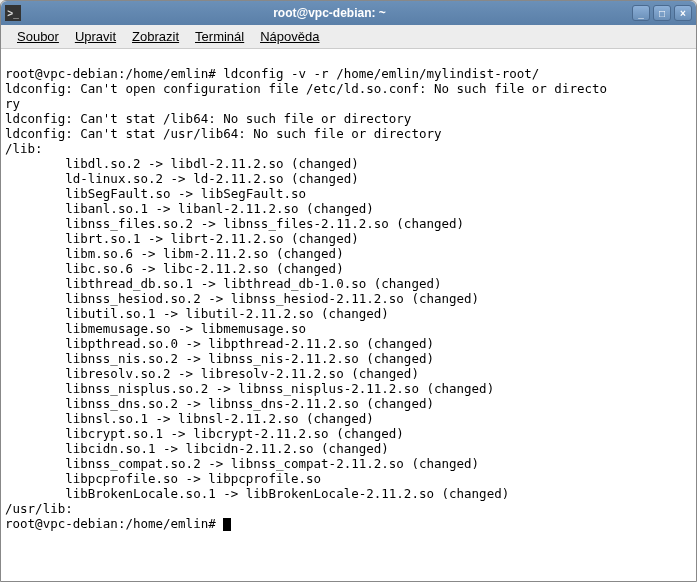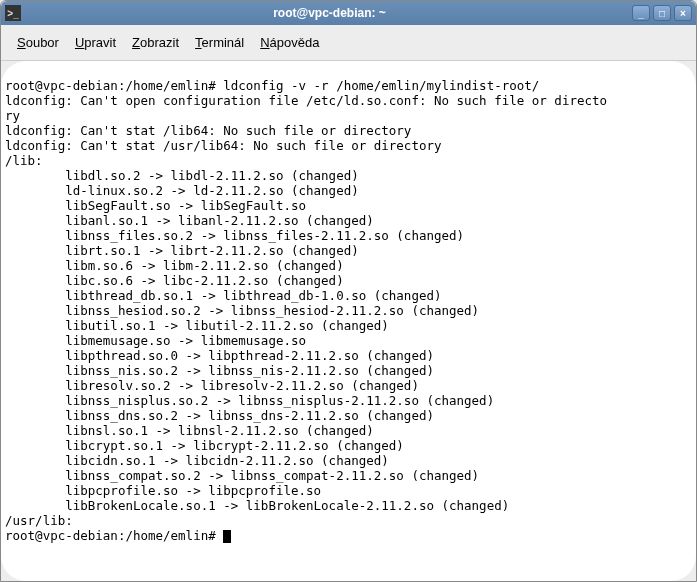--- a/index.html
+++ b/index.html
@@ -57,46 +57,46 @@
       border-radius: 3px;
       display: flex;
       align-items: center;
       justify-content: center;
       cursor: pointer;
       color: #fff;
       font-size: 10px;
       font-weight: bold;
     }
     .menubar {
-      height: 36px;
+      height: 24px;
       background: #ededed;
       border-bottom: 1px solid #ccc;
       display: flex;
       align-items: center;
       padding: 0 8px;
       font-size: 13px;
+      text-decoration: underline;
     }
     .menu-item {
       padding: 2px 8px;
       cursor: pointer;
     }
     .menu-item .underline {
       text-decoration: underline;
     }
     .terminal {
       flex: 1;
       background: #fff;
       font-family: "DejaVu Sans Mono", "Courier New", monospace;
       font-size: 12.5px;
       line-height: 15px;
       padding: 2px 4px;
       overflow: hidden;
       white-space: pre;
       color: #000;
-      border-radius: 25px;
     }
     .terminal-line {
       white-space: pre;
     }
     .cursor-block {
       display: inline-block;
       width: 8px;
       height: 13px;
       background: #000;
       vertical-align: text-bottom;

